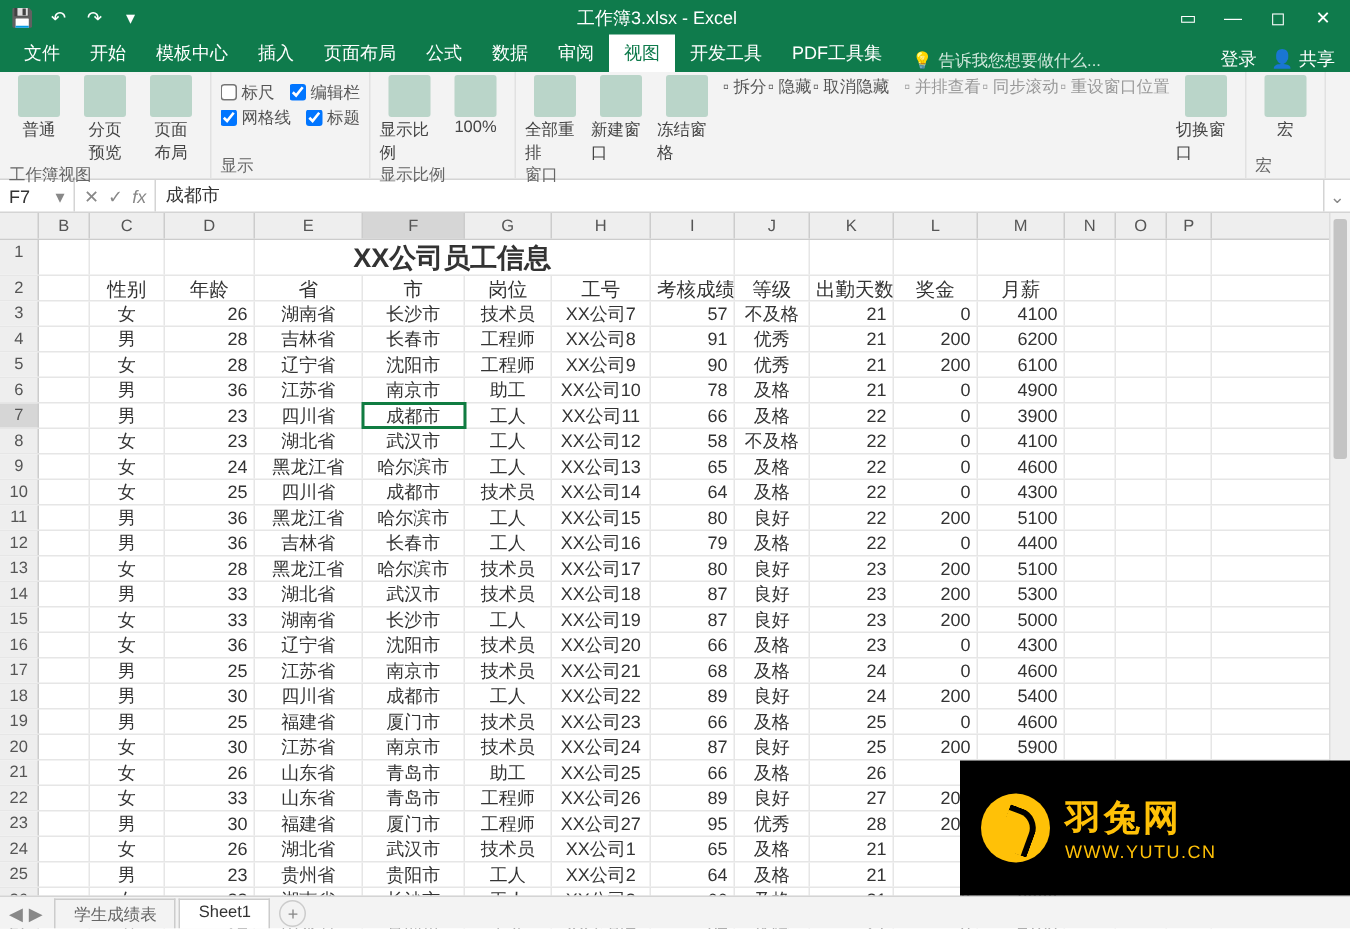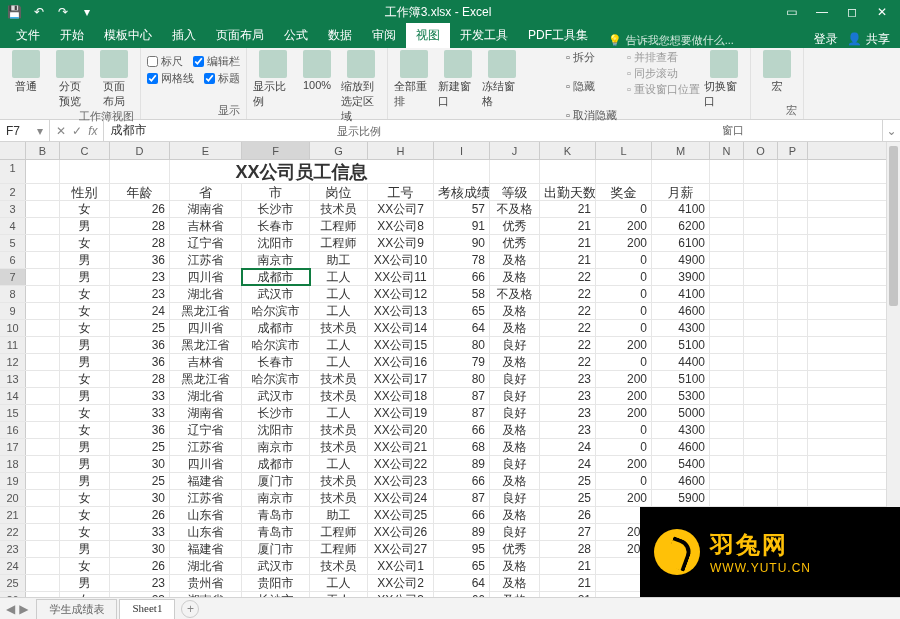--- a/index.html
+++ b/index.html
@@ -17,21 +17,21 @@
 .tabs { background: #0f7b4c; height: 24px; display: flex; align-items: flex-end; padding-left: 6px; gap: 0; color: #fff; font-size: 12px; }
 .tabs .tab { padding: 4px 10px; cursor: default; }
 .tabs .tab.active { background: #ffffff; color: #0f7b4c; }
 .tabs .tell { margin-left: 10px; color: #cfe7db; font-size: 11px; display:flex; align-items:center; gap:4px; }
 .tabs .right { margin-left: auto; display:flex; align-items:center; gap:10px; padding-right:10px; }
 
 
 .ribbon { background: #f3f3f3; height: 72px; border-bottom: 1px solid #d4d4d4; display: flex; }
 .group { border-right: 1px solid #e1e1e1; padding: 2px 6px 0 6px; display: flex; flex-direction: column; justify-content: space-between; }
 .group .row { display: flex; gap: 4px; align-items: flex-start; }
-.group .glabel { text-align: right; font-size: 11px; color: #666; padding-bottom: 1px; }
+.group .glabel { text-align: left; font-size: 11px; color: #666; padding-bottom: 1px; }
 .btnv { display: flex; flex-direction: column; align-items: center; gap: 1px; width: 40px; font-size: 11px; color: #444; }
 .btnv .ic { width: 20px; height: 20px; background: #0f7b4c; opacity: 0.25; border-radius: 2px; }
 .btnv.big .ic { width: 28px; height: 28px; }
 .chk { display: flex; align-items: center; gap: 3px; font-size: 11px; color: #555; }
 .chk input { width: 11px; height: 11px; }
 
 
 .fbar { height: 22px; border-bottom: 1px solid #d4d4d4; display: flex; align-items: center; font-size: 12px; background:#fff; }
 .namebox { width: 50px; border-right: 1px solid #d4d4d4; padding: 0 6px; height: 100%; display:flex; align-items:center; }
 .fxbtns { display: flex; gap: 6px; padding: 0 6px; color: #888; border-right:1px solid #d4d4d4; height:100%; align-items:center; }
@@ -53,21 +53,21 @@
 .titlecell { font-size: 18px; text-align:center; font-weight:700; }
 .hdrcell { font-size: 13px; text-align:center; }
 .activecell { outline: 2px solid #107c41; outline-offset: -1px; }
 
 
 .cB{width:34px}.cC{width:50px}.cD{width:60px}.cE{width:72px}.cF{width:68px}.cG{width:58px}.cH{width:66px}.cI{width:56px}.cJ{width:50px}.cK{width:56px}.cL{width:56px}.cM{width:58px}.cN{width:34px}.cO{width:34px}.cP{width:30px}
 
 
 .sheettabs { position:absolute; left:0; right:0; bottom:0; height:22px; background:#f3f3f3; border-top:1px solid #d4d4d4; display:flex; align-items:center; font-size:12px; }
 .sheettabs .nav { display:flex; gap:4px; padding:0 6px; color:#888; }
-.sheettabs .stab { padding: 2px 12px; border:1px solid #ccc; border-bottom:none; background:#fff; margin-left:2px; font-size:11px;font-family:Liberation Serif, serif;}
+.sheettabs .stab { padding: 2px 12px; border:1px solid #ccc; border-bottom:none; background:#fff; margin-left:2px; font-size:11px;}
 .sheettabs .stab.inactive { background:#f3f3f3; color:#666; }
 .sheettabs .add { width:18px; height:18px; border:1px solid #ccc; border-radius:50%; margin-left:6px; text-align:center; line-height:16px; color:#888;}
 
 
 .watermark { position:absolute; right:0; bottom:22px; width:260px; height:90px; background:#000; display:flex; align-items:center; gap:10px; padding:10px 14px; }
 .watermark .logo { width:46px; height:46px; background:#ffc107; border-radius:50%; position:relative; }
 .watermark .logo::after{content:"";position:absolute;left:14px;top:10px;width:18px;height:26px;border:4px solid #000;border-left:none;border-bottom:none;border-radius:0 14px 0 0;transform:rotate(20deg);}
 .watermark .wt { color:#ffc107; }
 .watermark .wt .l1{font-size:24px; font-weight:bold; letter-spacing:2px;}
 .watermark .wt .l2{font-size:12px; letter-spacing:1px; color:#ffc107;text-align:right;}
@@ -164,47 +164,43 @@
   <div class="group">
     <div class="row" id="g3row">
         <div class="btnv big">
           <div class="ic"></div>
           <span>显示比例</span>
         </div>
         <div class="btnv big">
           <div class="ic"></div>
           <span>100%</span>
         </div>
-        <div class="btnv big">
-          <div class="ic"></div>
-          <span>缩放到选定区域</span>
-        </div>
       </div>
     <div class="glabel">显示比例</div>
   </div>
   <div class="group" style="flex:0 0 auto">
     <div class="row" id="g4row" style="align-items:flex-start">
         <div class="btnv big">
           <div class="ic"></div>
           <span>全部重排</span>
         </div>
         <div class="btnv big">
           <div class="ic"></div>
           <span>新建窗口</span>
         </div>
         <div class="btnv big">
           <div class="ic"></div>
           <span>冻结窗格</span>
         </div>
-        <div style="display: flex; flex-direction: column; gap: 14px; font-size: 11px; color: rgb(85, 85, 85); margin-left: 40px;">
+        <div style="display: flex; flex-direction: row; gap: 1px; font-size: 11px; color: rgb(85, 85, 85);">
           <div>▫ 拆分</div>
           <div>▫ 隐藏</div>
           <div>▫ 取消隐藏</div>
         </div>
-        <div style="display: flex; flex-direction: column; gap: 1px; font-size: 11px; color: rgb(153, 153, 153); margin-left: 6px;">
+        <div style="display: flex; flex-direction: row; gap: 1px; font-size: 11px; color: rgb(153, 153, 153); margin-left: 6px;">
           <div>▫ 并排查看</div>
           <div>▫ 同步滚动</div>
           <div>▫ 重设窗口位置</div>
         </div>
         <div class="btnv big">
           <div class="ic"></div>
           <span>切换窗口</span>
         </div>
       </div>
     <div class="glabel">窗口</div>

